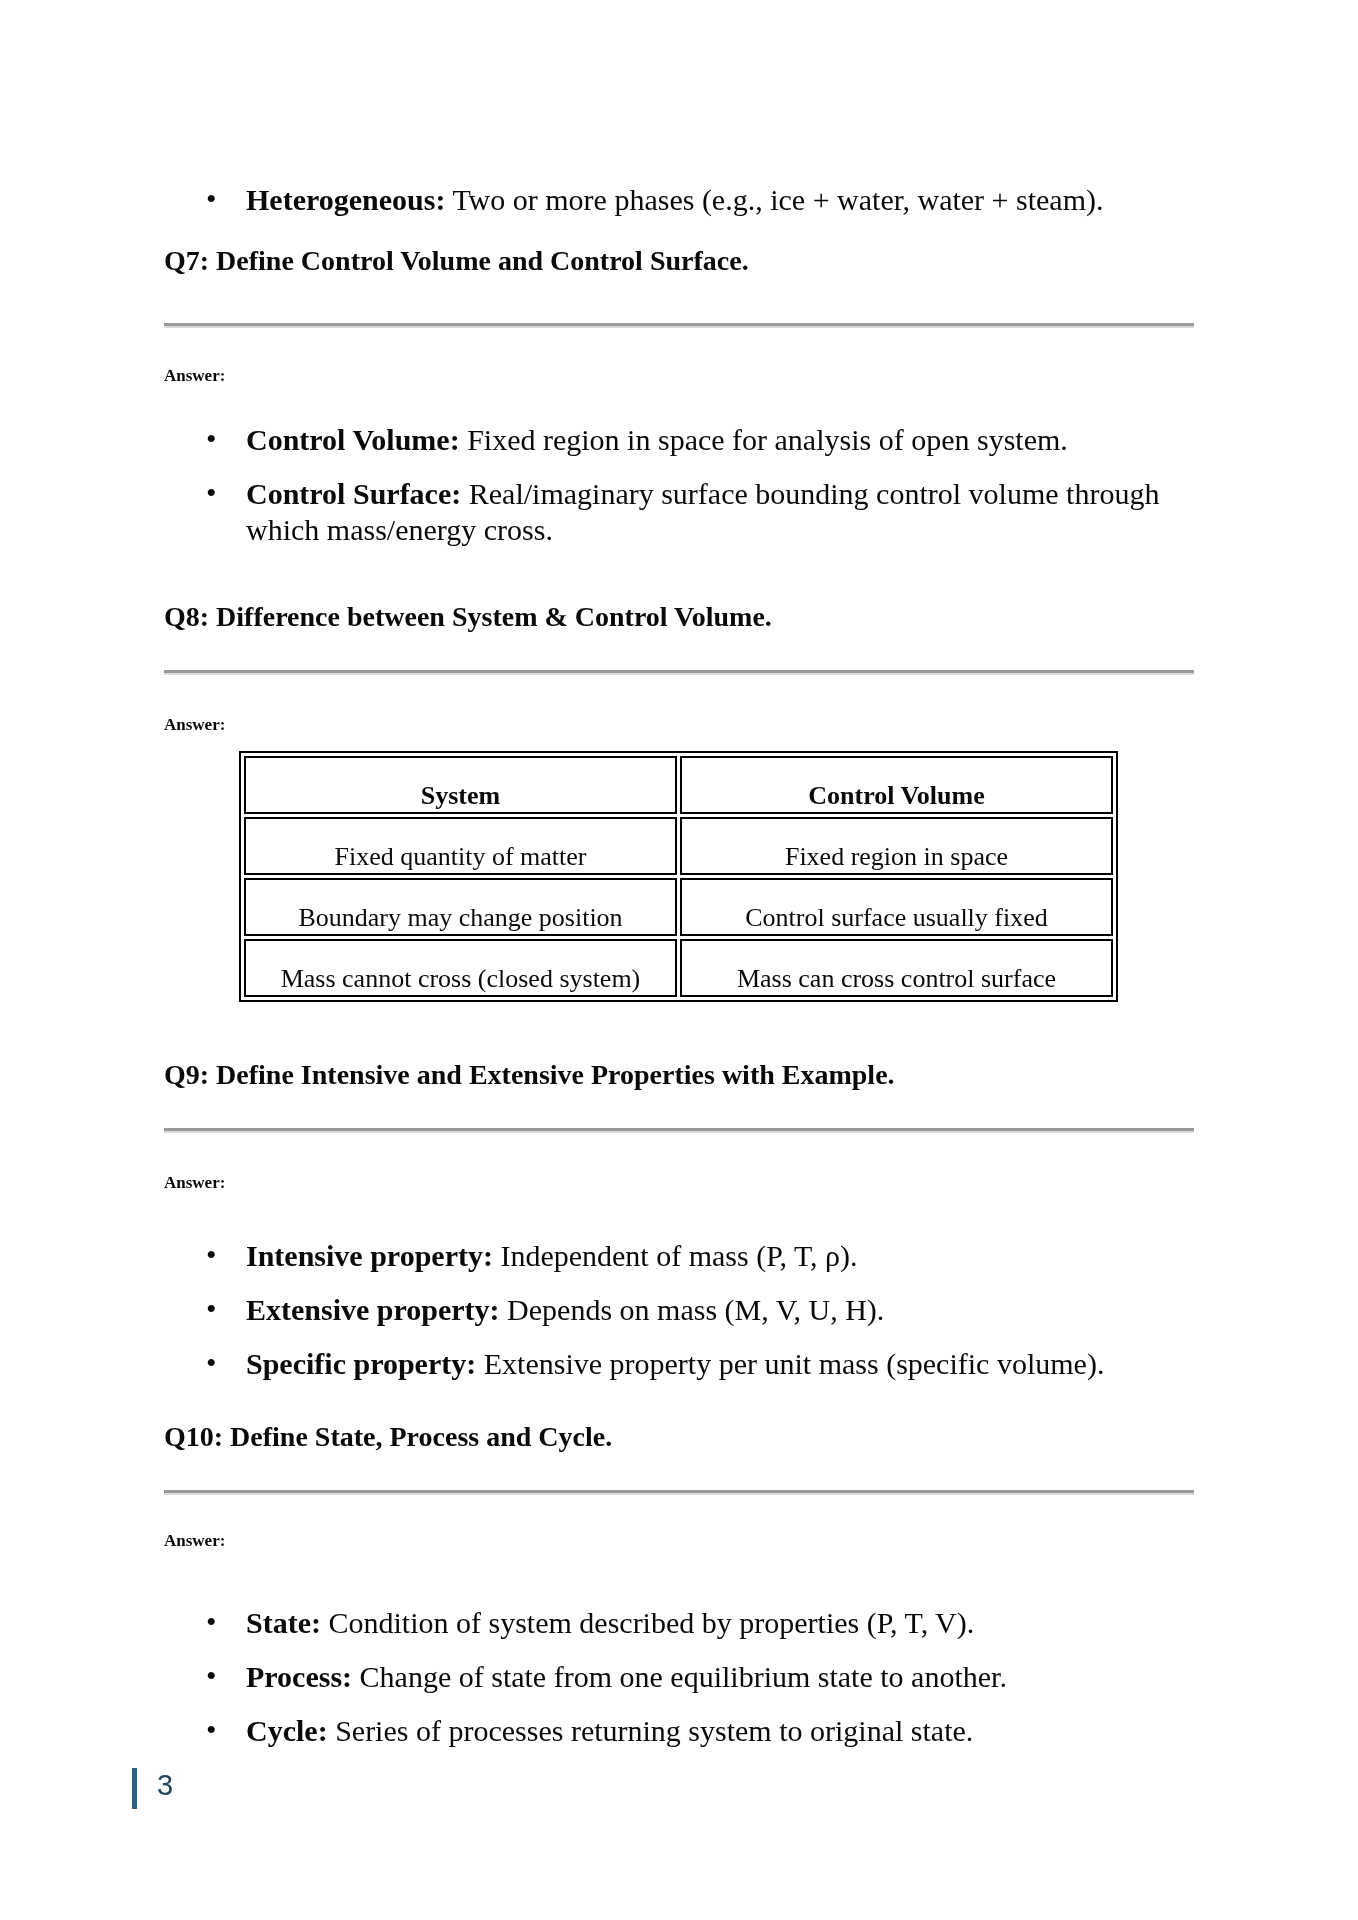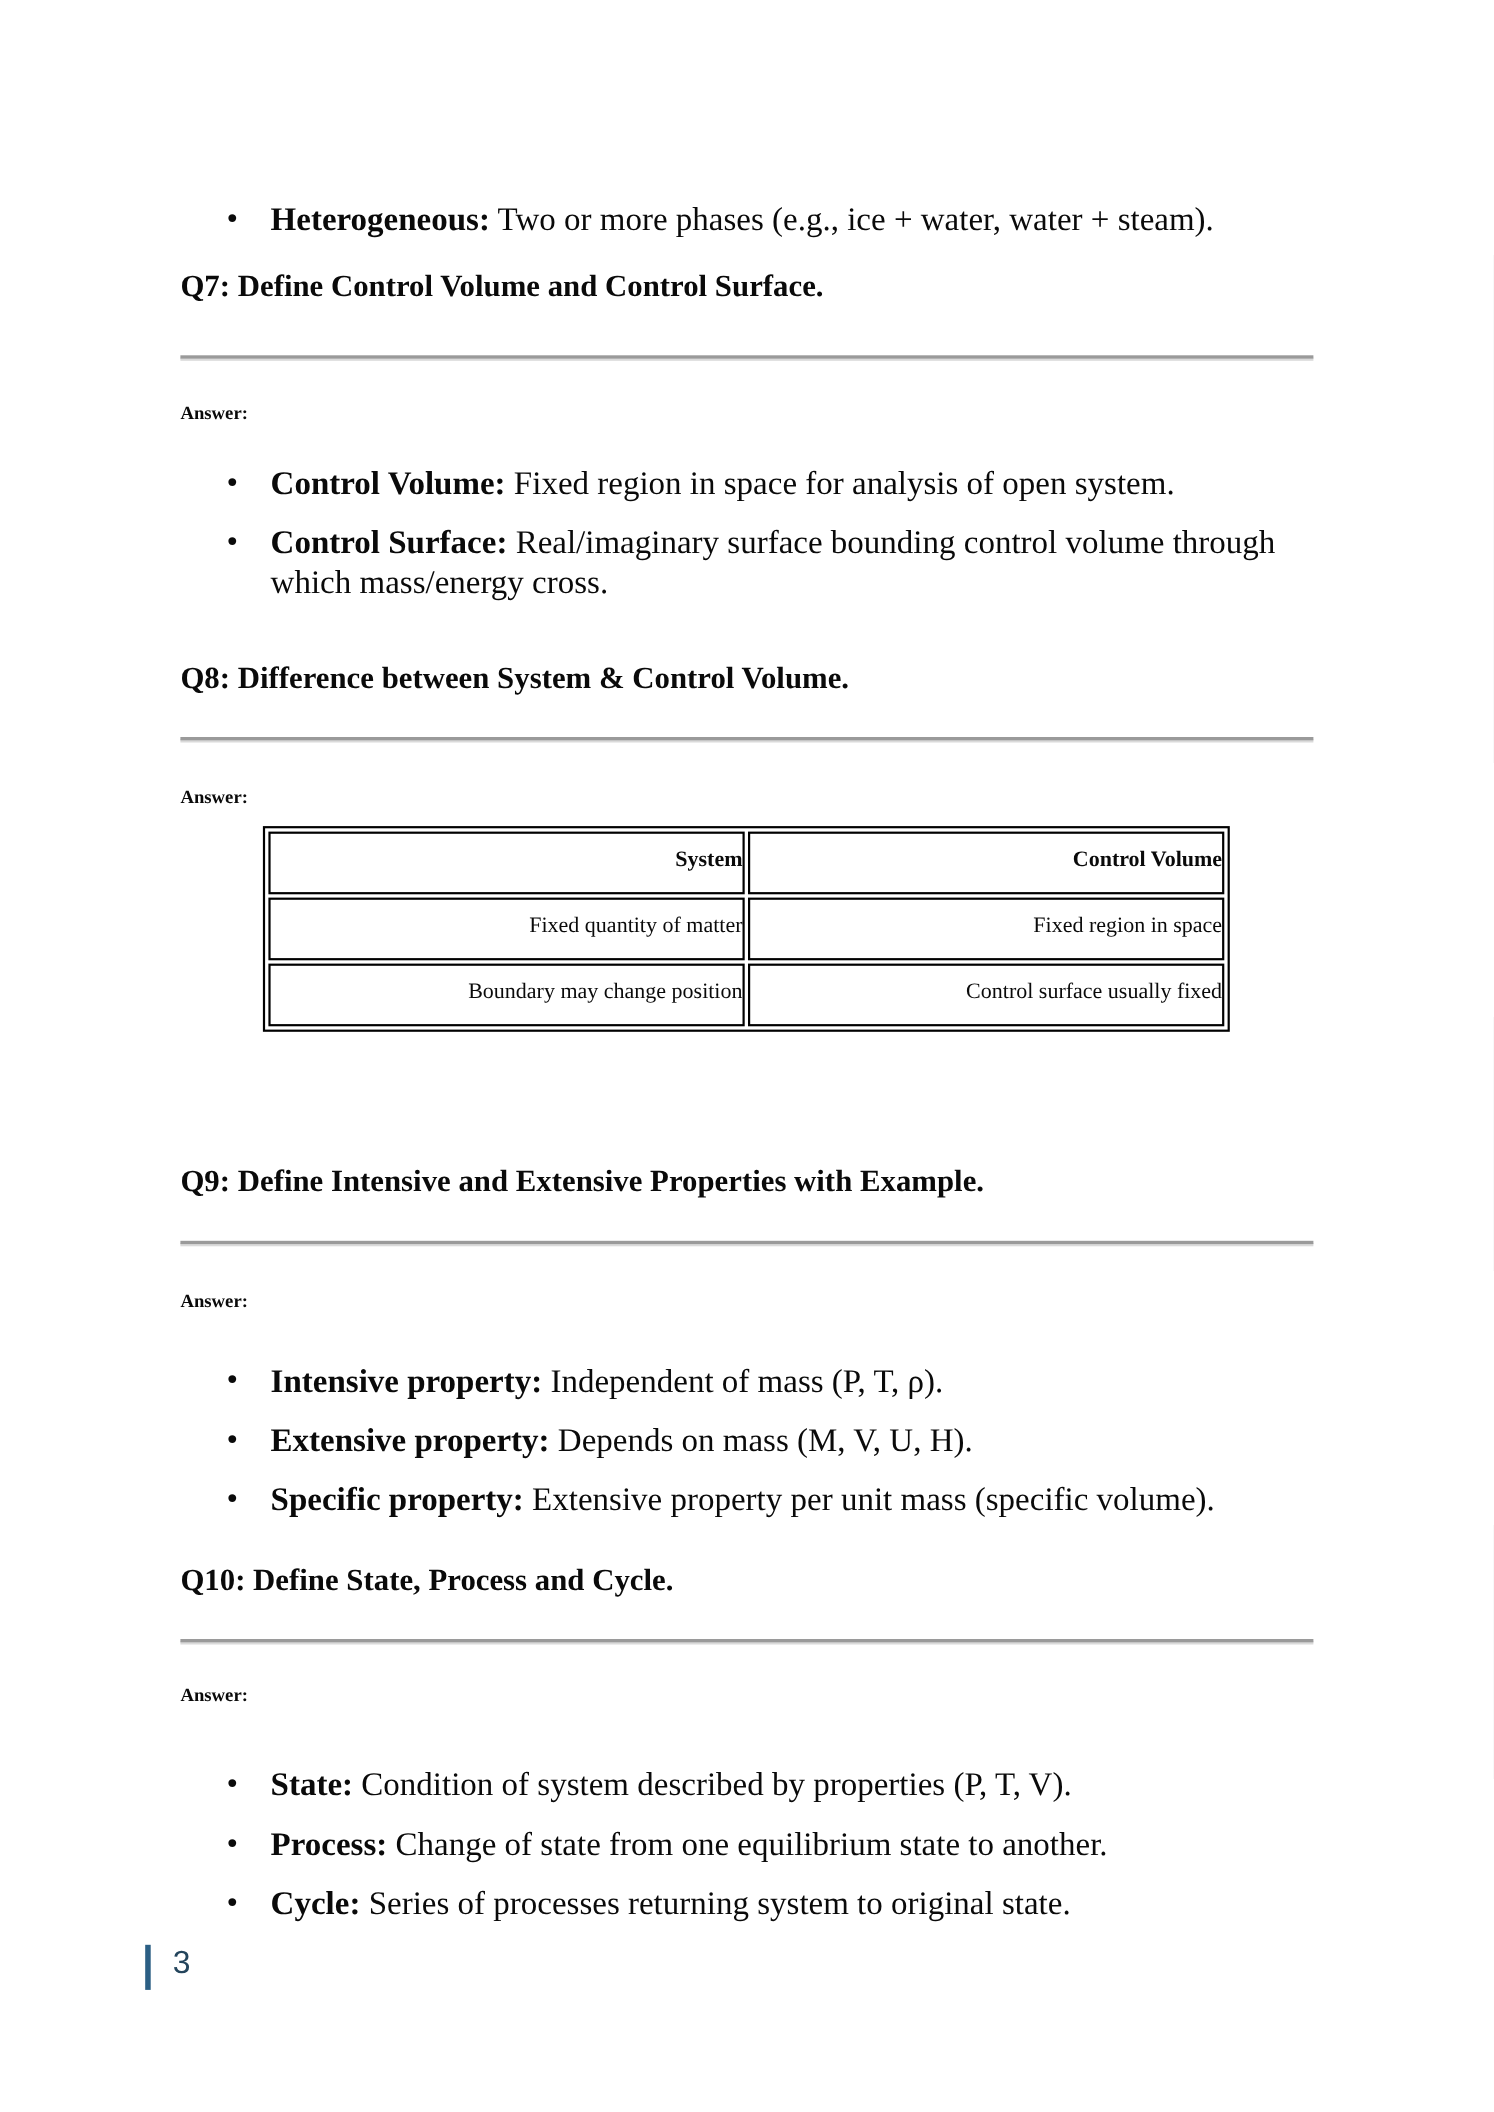--- a/index.html
+++ b/index.html
@@ -60,22 +60,22 @@
   
   .cmp-table-wrap { top:751px; left:239px; width:879px; }
   table.cmp {
     width:100%; table-layout:fixed;
     border-collapse:separate; border-spacing:3px;
     border:2px solid #000; background:#fff;
   }
   table.cmp td, table.cmp th {
     border:2px solid #000;
     height:57px; vertical-align:top;
-    text-align:right; padding-top:7px;
-    font-size:20px; line-height:32px;
+    text-align:center; padding-top:22px;
+    font-size:26px; line-height:32px;
   }
   table.cmp th { font-weight:bold; }
 
   
   .footer-bar {
     left:132px; top:1768px; width:5px; height:41px;
     background:#2b5f84;
   }
   .footer-num {
     left:157px; top:1767px;
@@ -122,20 +122,24 @@
         <th>Control Volume</th>
       </tr>
       <tr>
         <td>Fixed quantity of matter</td>
         <td>Fixed region in space</td>
       </tr>
       <tr>
         <td>Boundary may change position</td>
         <td>Control surface usually fixed</td>
       </tr>
+      <tr>
+        <td>Mass cannot cross (closed system)</td>
+        <td>Mass can cross control surface</td>
+      </tr>
     </tbody>
       </table>
   </div>
 
   <div class="abs q-heading" style="top:1058px;">Q9: Define Intensive and Extensive Properties with Example.</div>
   <div class="abs rule" style="top:1128px;"></div>
   <div class="abs answer-label" style="top:1165px;">Answer:</div>
   <ul class="abs blist" style="top:1222px;">
     <li>
       <span class="blabel">Intensive property:</span>

